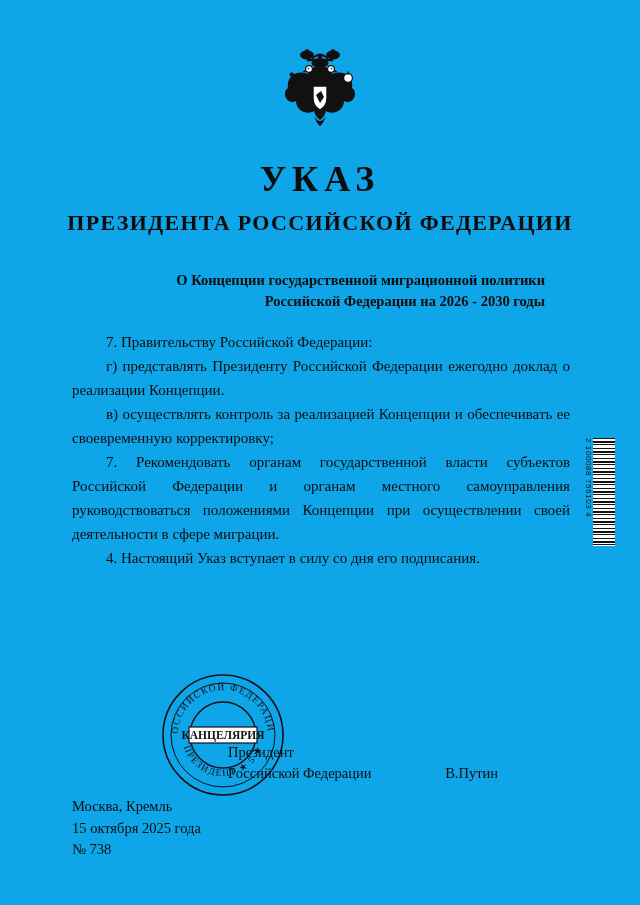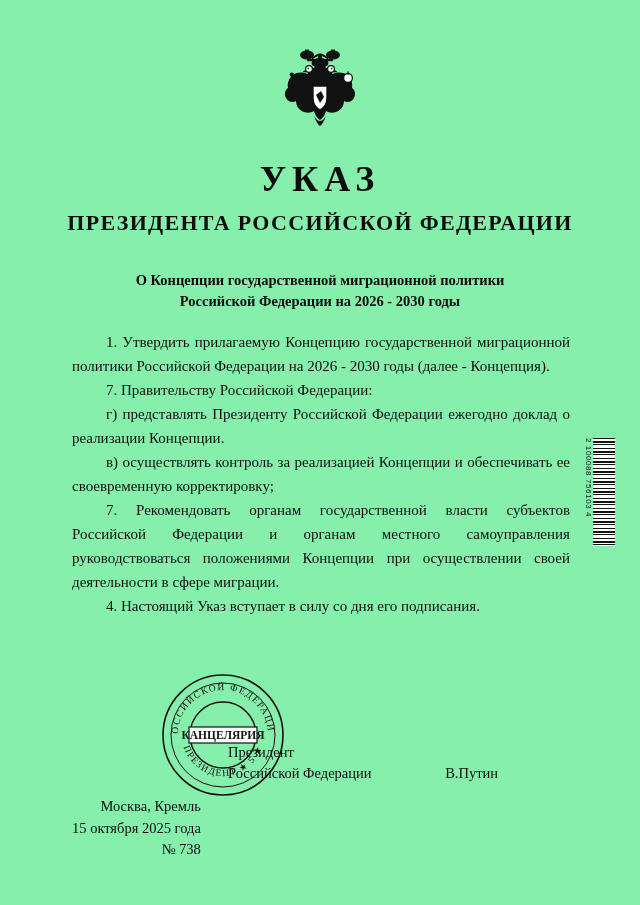--- a/index.html
+++ b/index.html
@@ -12,21 +12,21 @@
     height: 905px;
     position: relative;
     font-family: "Liberation Serif", serif;
     color: #0d0d0d;
     overflow: hidden;
   }
   .page {
     position: relative;
     width: 640px;
     height: 905px;
-    background: #86efac;
+    background: #0ea5e9;
   }
 
   
   .emblem-wrap {
     position: absolute;
     top: 46px;
     left: 0;
     width: 640px;
     display: flex;
     justify-content: center;
@@ -56,21 +56,21 @@
     text-align: center;
     font-size: 22px;
     font-weight: bold;
     letter-spacing: 1.3px;
   }
   .subject {
     position: absolute;
     top: 270px;
     left: 95px;
     width: 450px;
-    text-align: center;
+    text-align: right;
     font-size: 14.5px;
     font-weight: bold;
     line-height: 21px;
   }
 
   
   .body-text {
     position: absolute;
     top: 330px;
     left: 72px;
@@ -148,21 +148,21 @@
   }
 
   
   .footer {
     position: absolute;
     top: 796px;
     left: 72px;
     font-size: 14.5px;
     line-height: 21.5px;
   }
-  .footer div { white-space: nowrap; text-align: right; }
+  .footer div { white-space: nowrap; }
 </style>
 </head>
 <body>
 
 <div class="page">
 
   <div class="emblem-wrap">
     <svg class="emblem" viewBox="0 0 74 86">
       <g fill="#111">
 
@@ -215,21 +215,20 @@
 
   <div class="title-ukaz">УКАЗ</div>
   <div class="title-president">ПРЕЗИДЕНТА РОССИЙСКОЙ ФЕДЕРАЦИИ</div>
 
   <div class="subject">
     <div>О Концепции государственной миграционной политики</div>
     <div>Российской Федерации на 2026 - 2030 годы</div>
   </div>
 
   <div class="body-text">
-    <p>1. Утвердить прилагаемую Концепцию государственной миграционной политики Российской Федерации на 2026 - 2030 годы (далее - Концепция).</p>
     <p>7. Правительству Российской Федерации:</p>
     <p>г) представлять Президенту Российской Федерации ежегодно доклад о реализации Концепции.</p>
     <p>в) осуществлять контроль за реализацией Концепции и обеспечивать ее своевременную корректировку;</p>
     <p>7. Рекомендовать органам государственной власти субъектов Российской Федерации и органам местного самоуправления руководствоваться положениями Концепции при осуществлении своей деятельности в сфере миграции.</p>
     <p>4. Настоящий Указ вступает в силу со дня его подписания.</p>
   </div>
 
   <div class="barcode">
     <div class="bars"></div>
     <div class="code-label">2 100088 756103 4</div>

